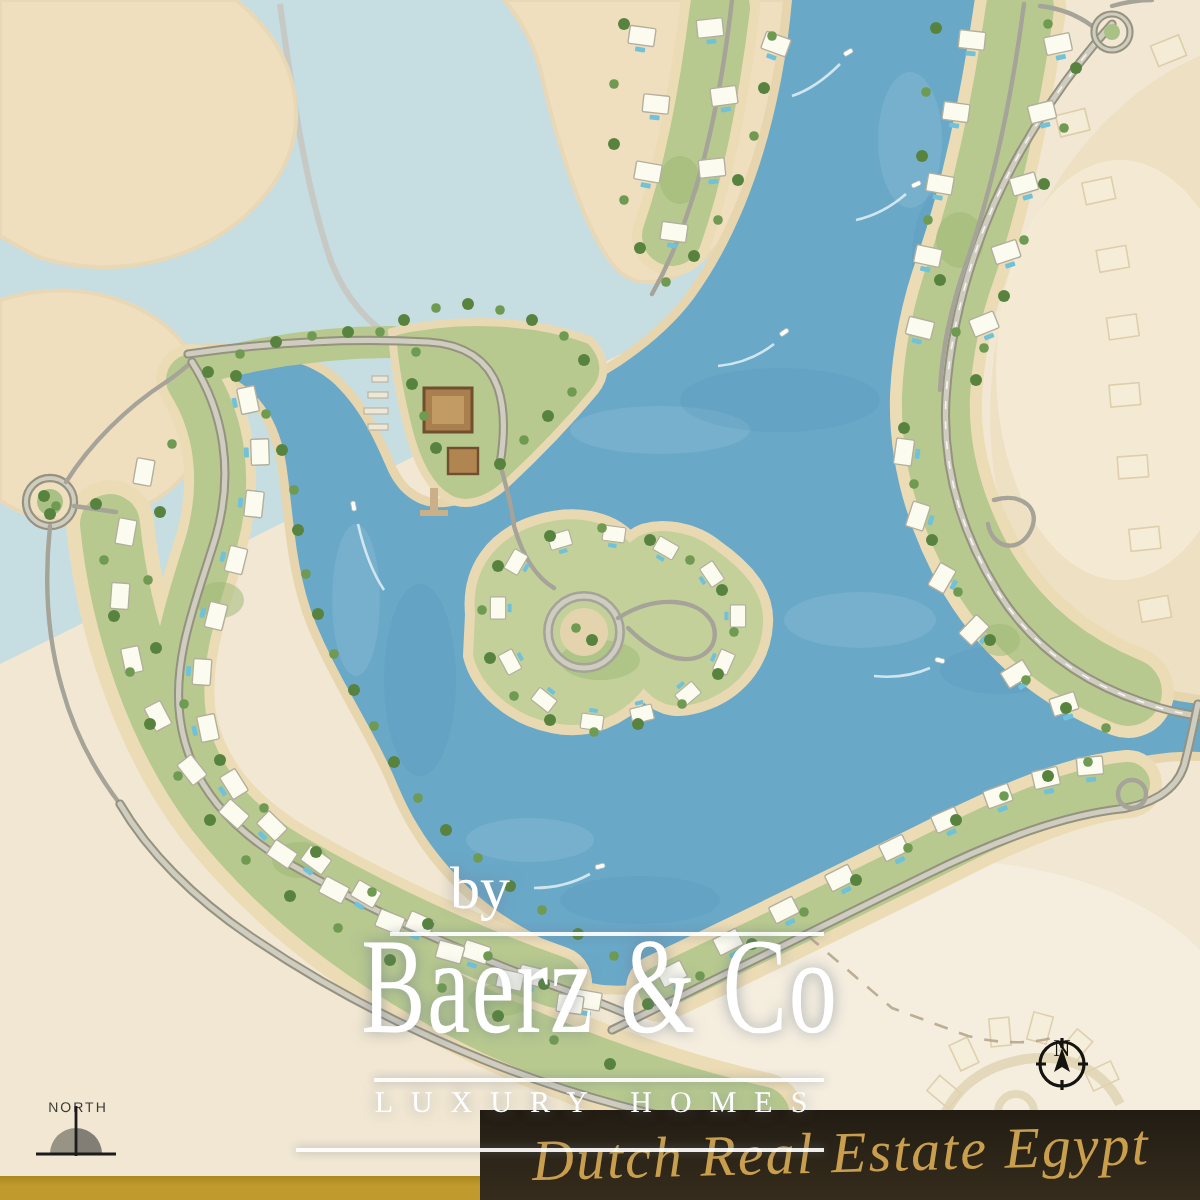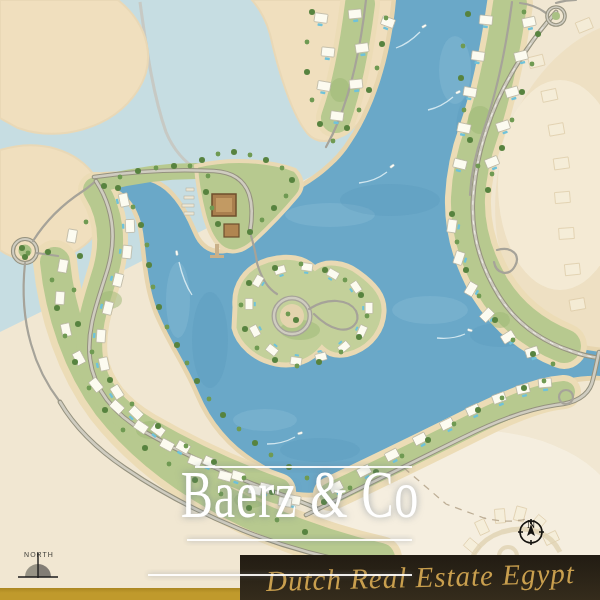--- a/index.html
+++ b/index.html
@@ -460,23 +460,25 @@
     <path class="wake" d="M453,97 C445,104 437,108 428,110"></path>
     <rect class="boat" x="389.5" y="165" width="5" height="2.4" rx="1" transform="rotate(-35 392 166)"></rect>
     <path class="wake" d="M387,172 C378,179 369,182 359,183"></path>
     <rect class="boat" x="297.5" y="432" width="5" height="2.4" rx="1" transform="rotate(-15 300 433)"></rect>
     <path class="wake" d="M295,437 C286,442 277,444 267,444"></path>
     <rect class="boat" x="467.5" y="329" width="5" height="2.4" rx="1" transform="rotate(15 470 330)"></rect>
     <path class="wake" d="M465,334 C456,338 447,339 437,338"></path>
   </g>
 </svg>
 
+<div class="wm wm-by">by</div>
 <div class="wline l1"></div>
 <div class="wm wm-brand">Baerz &amp; Co</div>
 <div class="wline l2"></div>
+<div class="wm wm-tag">LUXURY HOMES</div>
 <div class="wline l3"></div>
 
 <div class="banner">
   <span class="banner-text">Dutch Real Estate Egypt</span>
 </div>
 <div class="goldbar"></div>
 
 <div class="north">
   <div class="north-label">NORTH</div>
   <svg width="52" height="30" viewBox="0 0 52 30">

